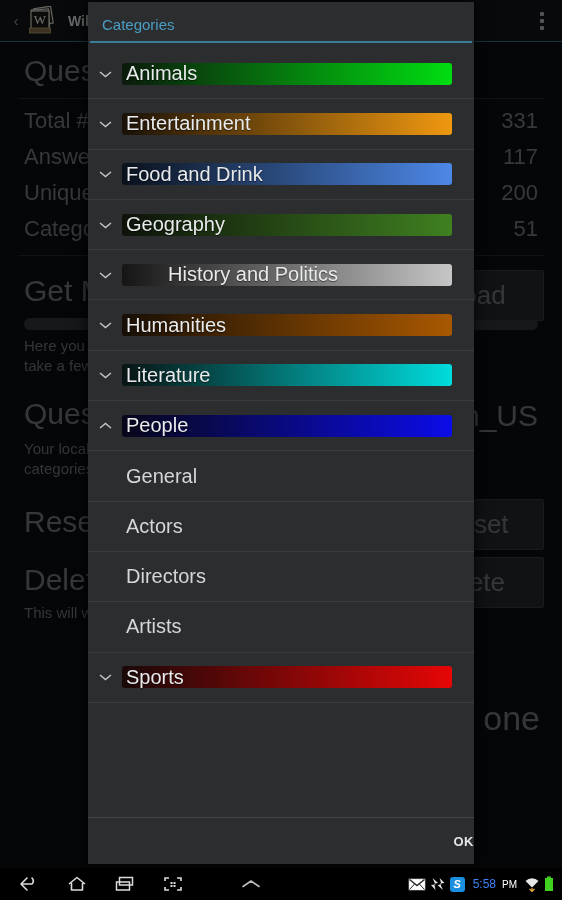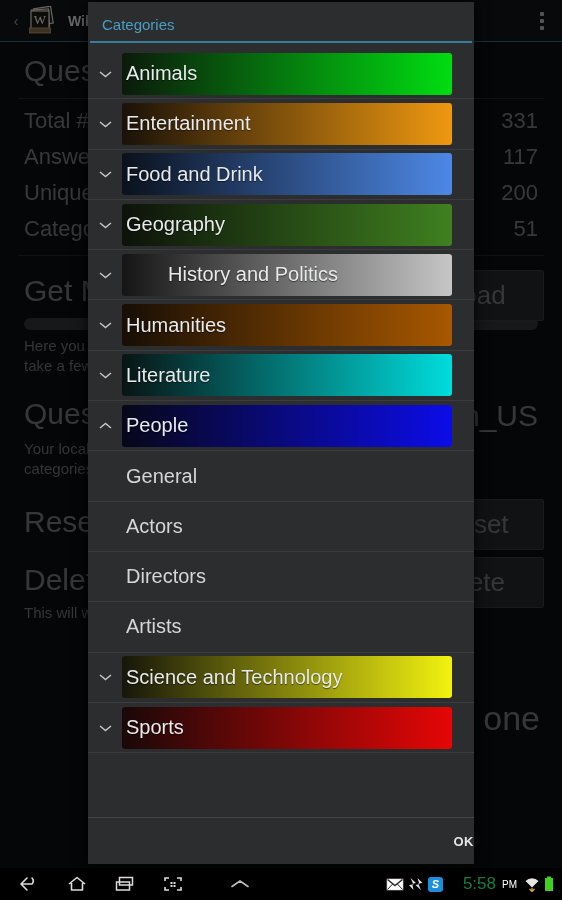--- a/index.html
+++ b/index.html
@@ -207,21 +207,21 @@
     width: 34px;
     flex: 0 0 auto;
     text-align: center;
     color: #c3c6c8;
     font-size: 11px;
     line-height: 1;
   }
   .chev svg { display: block; margin: 0 auto; }
   .cat-bar {
     flex: 1 1 auto;
-    height: 42px;
+    height: 22px;
     margin-right: 22px;
     display: flex;
     align-items: center;
     position: relative;
     border-radius: 3px;
     text-align: right;
   }
   .cat-label {
     color: #e8eaec;
     font-size: 20px;
@@ -285,23 +285,23 @@
     align-items: center;
     padding-right: 90px;
   }
   .nav-right {
     display: flex;
     align-items: center;
     gap: 4px;
     padding-right: 8px;
   }
   .sys-time {
-    color: #15803d;
-    font-size: 17px;
-    margin-left: 16px;
+    color: #3b82f6;
+    font-size: 12px;
+    margin-left: 4px;
   }
   .sys-ampm {
     color: #fff;
     font-size: 10px;
     margin-left: 2px;
     margin-right: 3px;
   }
   .sicon { display: block; }
   .skype-badge {
     width: 15px; height: 15px;
@@ -503,30 +503,20 @@
       <div class="sub-row">
         <span class="sub-label">Actors</span>
       </div>
       <div class="sub-row">
         <span class="sub-label">Directors</span>
       </div>
       <div class="sub-row">
         <span class="sub-label">Artists</span>
       </div>
 
-      <div class="row">
-        <div class="chev">
-          <svg width="13" height="8" viewBox="0 0 13 8">
-              <path d="M1 2 L6.5 6.5 L12 2" fill="none" stroke="#c3c6c8" stroke-width="1.5"></path>
-            </svg>
-        </div>
-        <div class="cat-bar" id="bar8" style="background: linear-gradient(to right, rgb(22, 22, 10) 0%, rgb(242, 242, 16) 100%);">
-          <span class="cat-label">Science and Technology</span>
-        </div>
-      </div>
 
       <div class="row">
         <div class="chev">
           <svg width="13" height="8" viewBox="0 0 13 8">
               <path d="M1 2 L6.5 6.5 L12 2" fill="none" stroke="#c3c6c8" stroke-width="1.5"></path>
             </svg>
         </div>
         <div class="cat-bar" id="bar9" style="background: linear-gradient(to right, rgb(26, 8, 8) 0%, rgb(230, 6, 6) 100%);">
           <span class="cat-label">Sports</span>
         </div>

